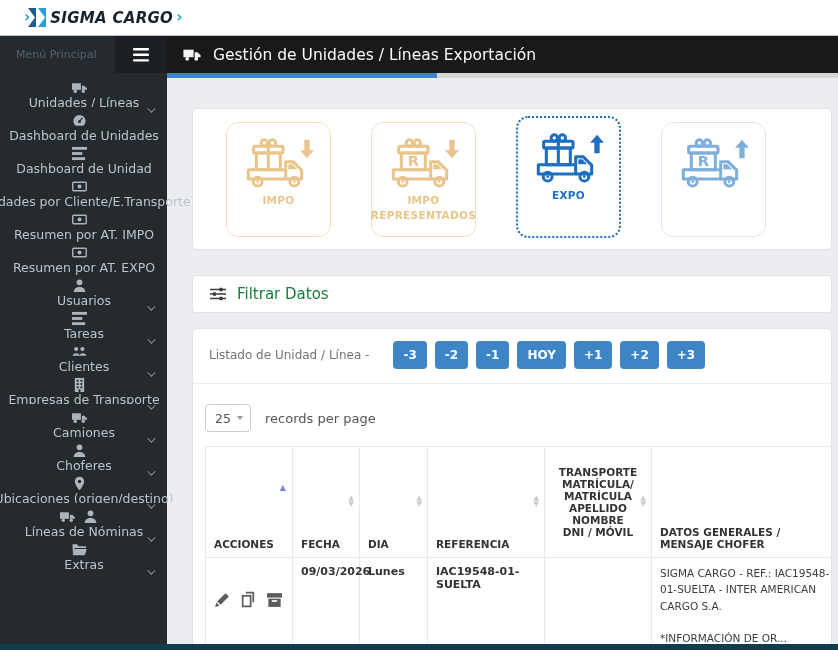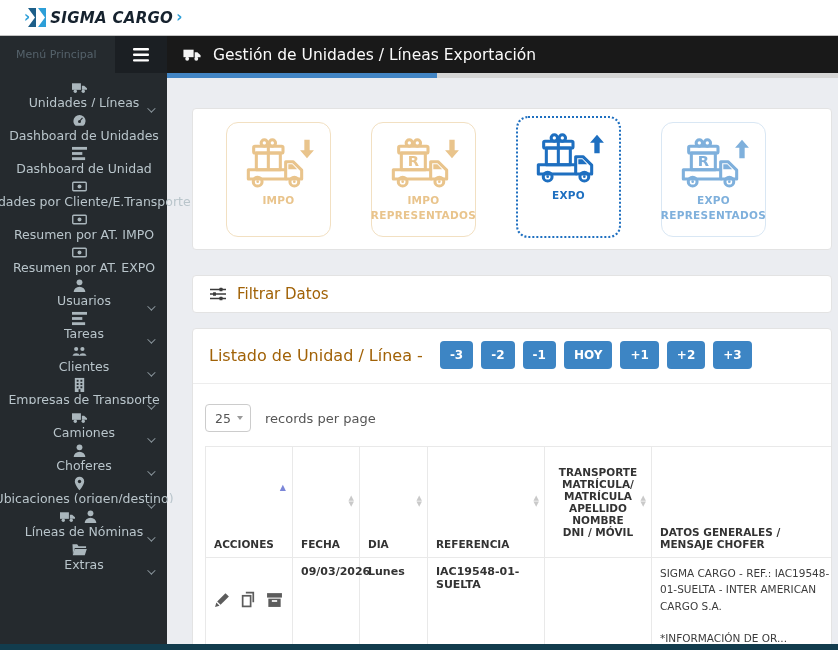--- a/index.html
+++ b/index.html
@@ -51,26 +51,26 @@
   .card--lightblue { color:#7fb0dc; border:1px solid #d9e7f4; }
   .card .r-letter { display:none; }
   .card.rep .r-letter { display:block; }
   .card.rep .ribbon { display:none; }
   .card.dir-up .arrow-down { display:none; }
   .card.dir-down .arrow-up { display:none; }
 
   
   .panel-filter { margin-top:25px; height:38px; display:flex; align-items:center; gap:11px; padding-left:17px; cursor:pointer; }
   .panel-filter .icon { width:16px; height:16px; color:#3b3b3b; }
-  .filter-label { font-size:15px; color:#a16207; }
+  .filter-label { font-size:15px; color:#15803d; }
 
   
   .panel-listado { margin-top:15px; height:322px; overflow:hidden; }
   .listado-head { display:flex; align-items:center; gap:8px; padding:12px 16px 14px 16px; border-bottom:1px solid #ededed; }
-  .listado-title { font-size:16px; color:#a16207; margin-right:9px; }
+  .listado-title { font-size:12px; color:#737373; margin-right:16px; }
   .day-btn { background:#3d85c4; color:#fff; border:none; border-radius:4px; font-size:12px; font-weight:bold; padding:7px 10px; min-width:30px; cursor:pointer; font-family:inherit; }
   .listado-body { padding:20px 12px 0 12px; }
   .rpp { display:flex; align-items:center; gap:14px; margin-bottom:14px; }
   .rpp-select { width:46px; height:28px; border:1px solid #ccc; border-radius:4px; display:flex; align-items:center; justify-content:space-between; padding:0 7px 0 9px; font-size:12.5px; color:#555; cursor:pointer; }
   .rpp-select .caret { width:0; height:0; border-left:3.5px solid transparent; border-right:3.5px solid transparent; border-top:4px solid #9a9a9a; }
   .rpp-label { font-size:13px; color:#555; }
 
   
   table { border-collapse:collapse; table-layout:fixed; width:640px; font-size:11px; color:#333; }
   col.c-acc{width:87px} col.c-fec{width:67px} col.c-dia{width:68px} col.c-ref{width:117px} col.c-tra{width:107px} col.c-dat{width:194px}
@@ -400,21 +400,20 @@
                 <path d="M32 25v-6h5.5l6.5 6.3V32H32"></path>
                 <path d="M34 21h3l3.6 3.6H34z" fill="currentColor" stroke="none"></path>
                 <circle cx="11" cy="34" r="3.3"></circle>
                 <circle cx="11" cy="34" r="1" fill="currentColor" stroke="none"></circle>
                 <circle cx="38.5" cy="34" r="3.3"></circle>
                 <circle cx="38.5" cy="34" r="1" fill="currentColor" stroke="none"></circle>
                 <path class="arrow-up" d="M48 2.5l-5.2 6h3.2v8h4v-8h3.2z" fill="currentColor" stroke="none"></path>
                 <path class="arrow-down" d="M46 2.5h4v8h3.2l-5.2 6-5.2-6H46z" fill="currentColor" stroke="none"></path>
               </svg>
             </span>
-          <span class="card-label">EXPO REPRESENTADOS</span>
         </div>
       </div>
 
       <div class="panel panel-filter">
         <span class="icon">
             <svg viewBox="0 0 16 16" stroke="currentColor" stroke-width="1.5" fill="currentColor">
               <line x1="0" y1="3.5" x2="16" y2="3.5"></line>
               <line x1="0" y1="8" x2="16" y2="8"></line>
               <line x1="0" y1="12.5" x2="16" y2="12.5"></line>
               <rect x="9.5" y="1.8" width="3" height="3.4" rx="0.5" stroke="none"></rect>

